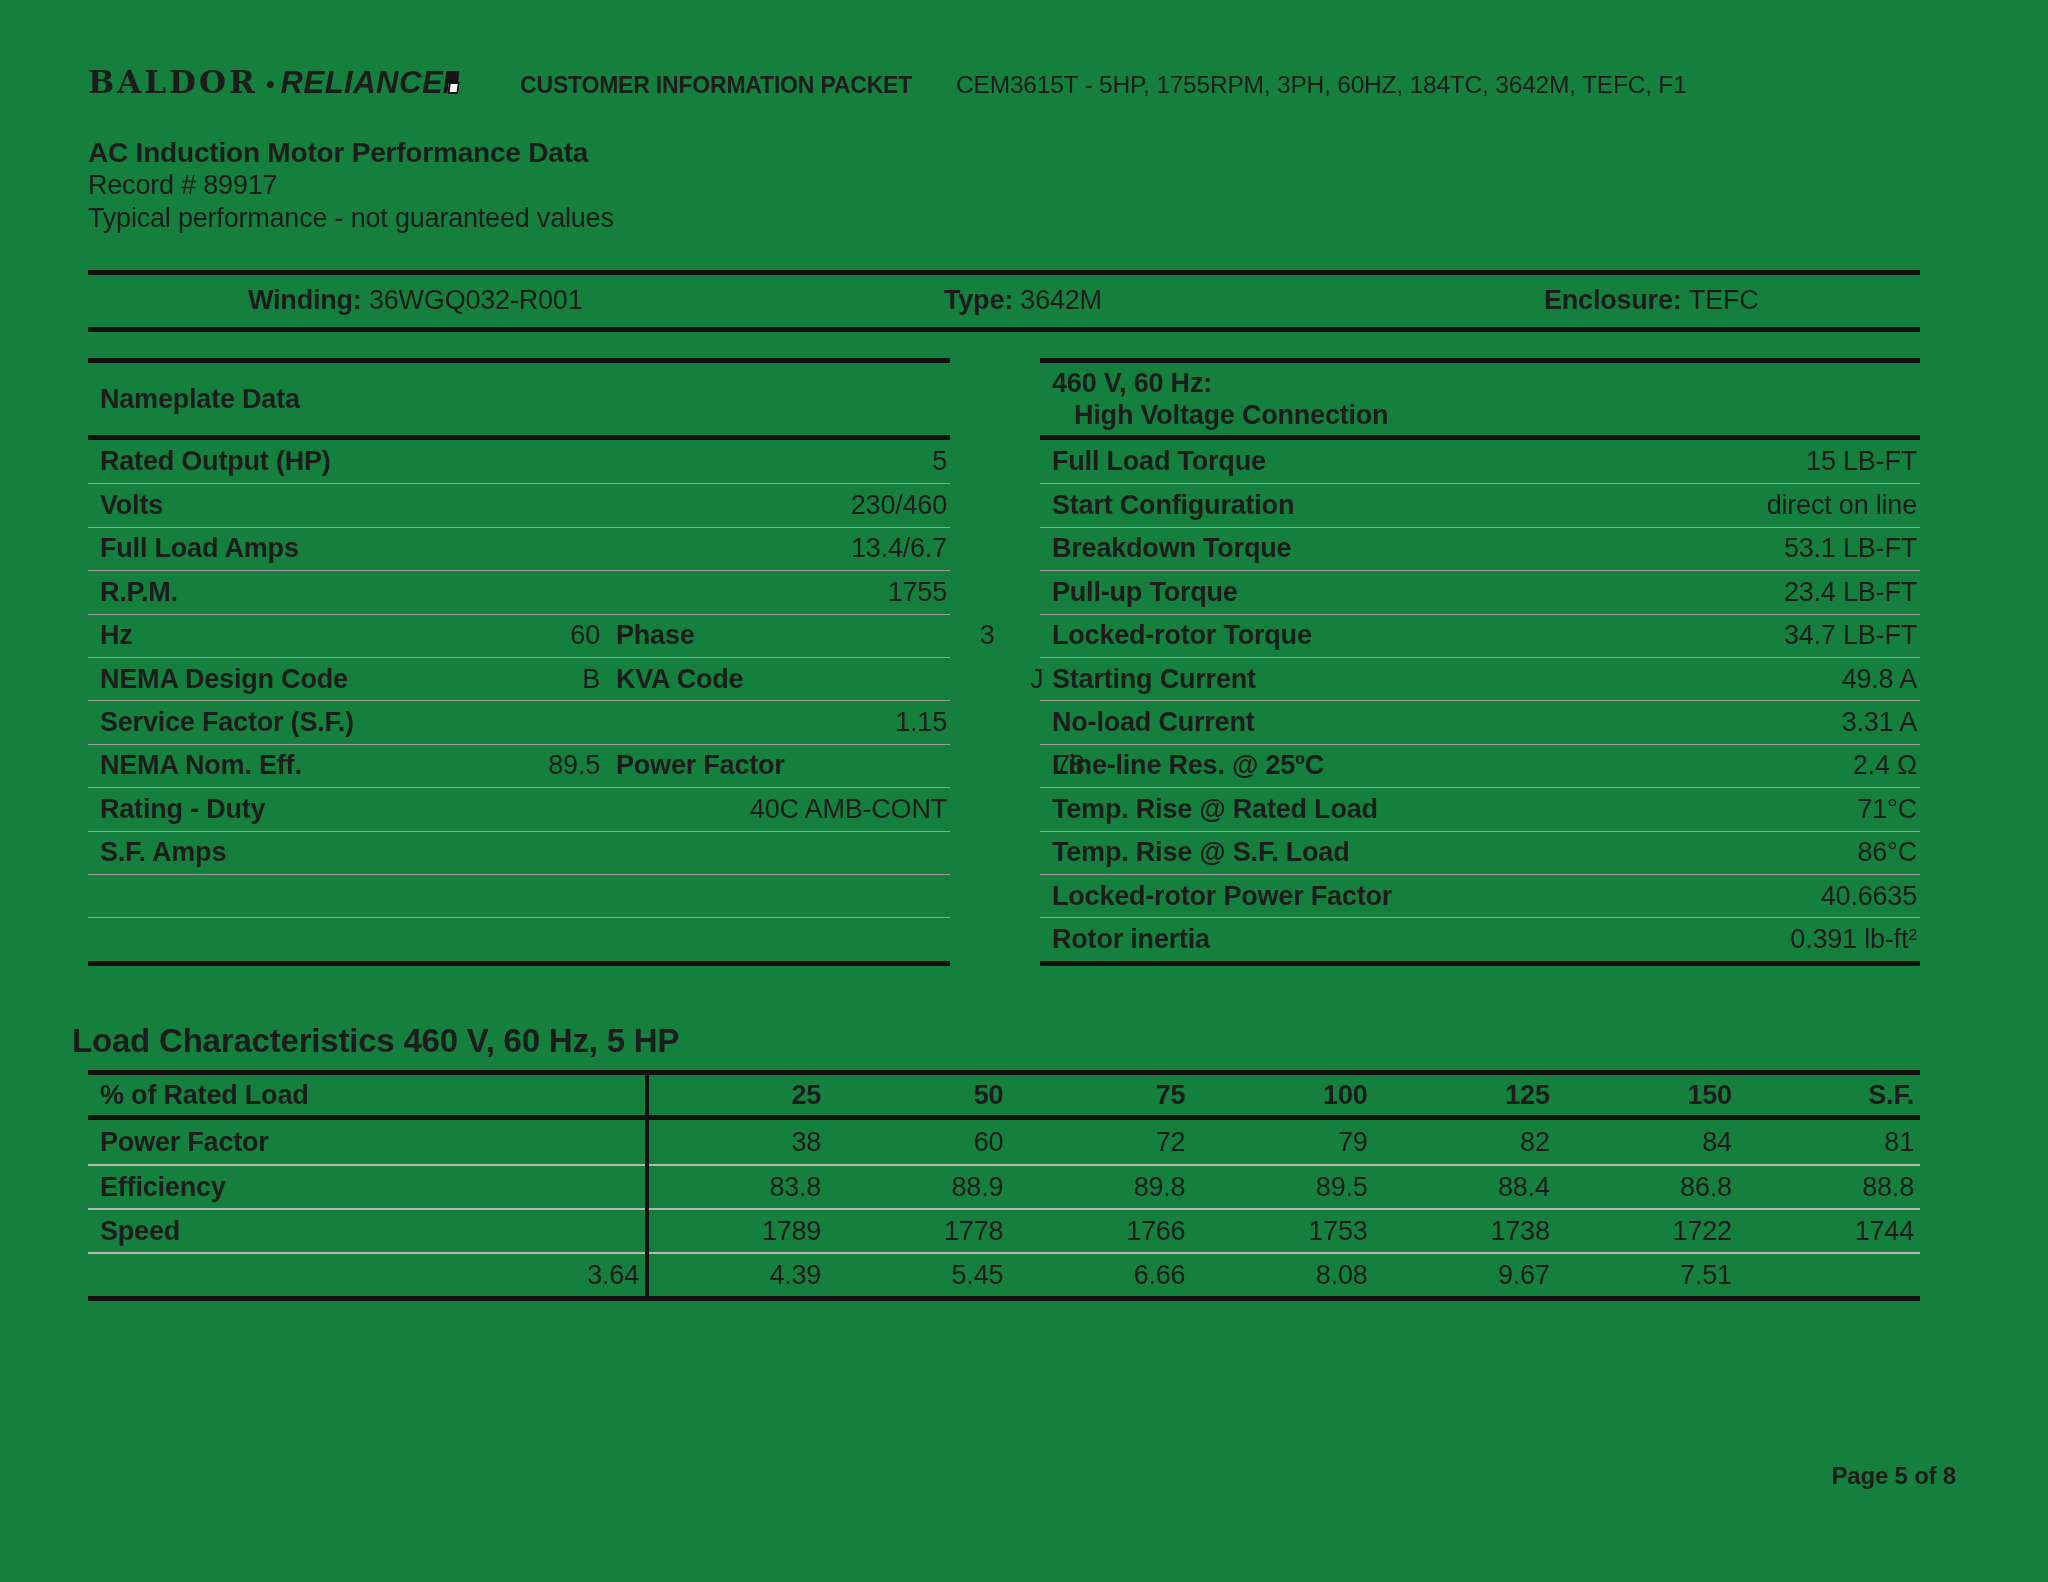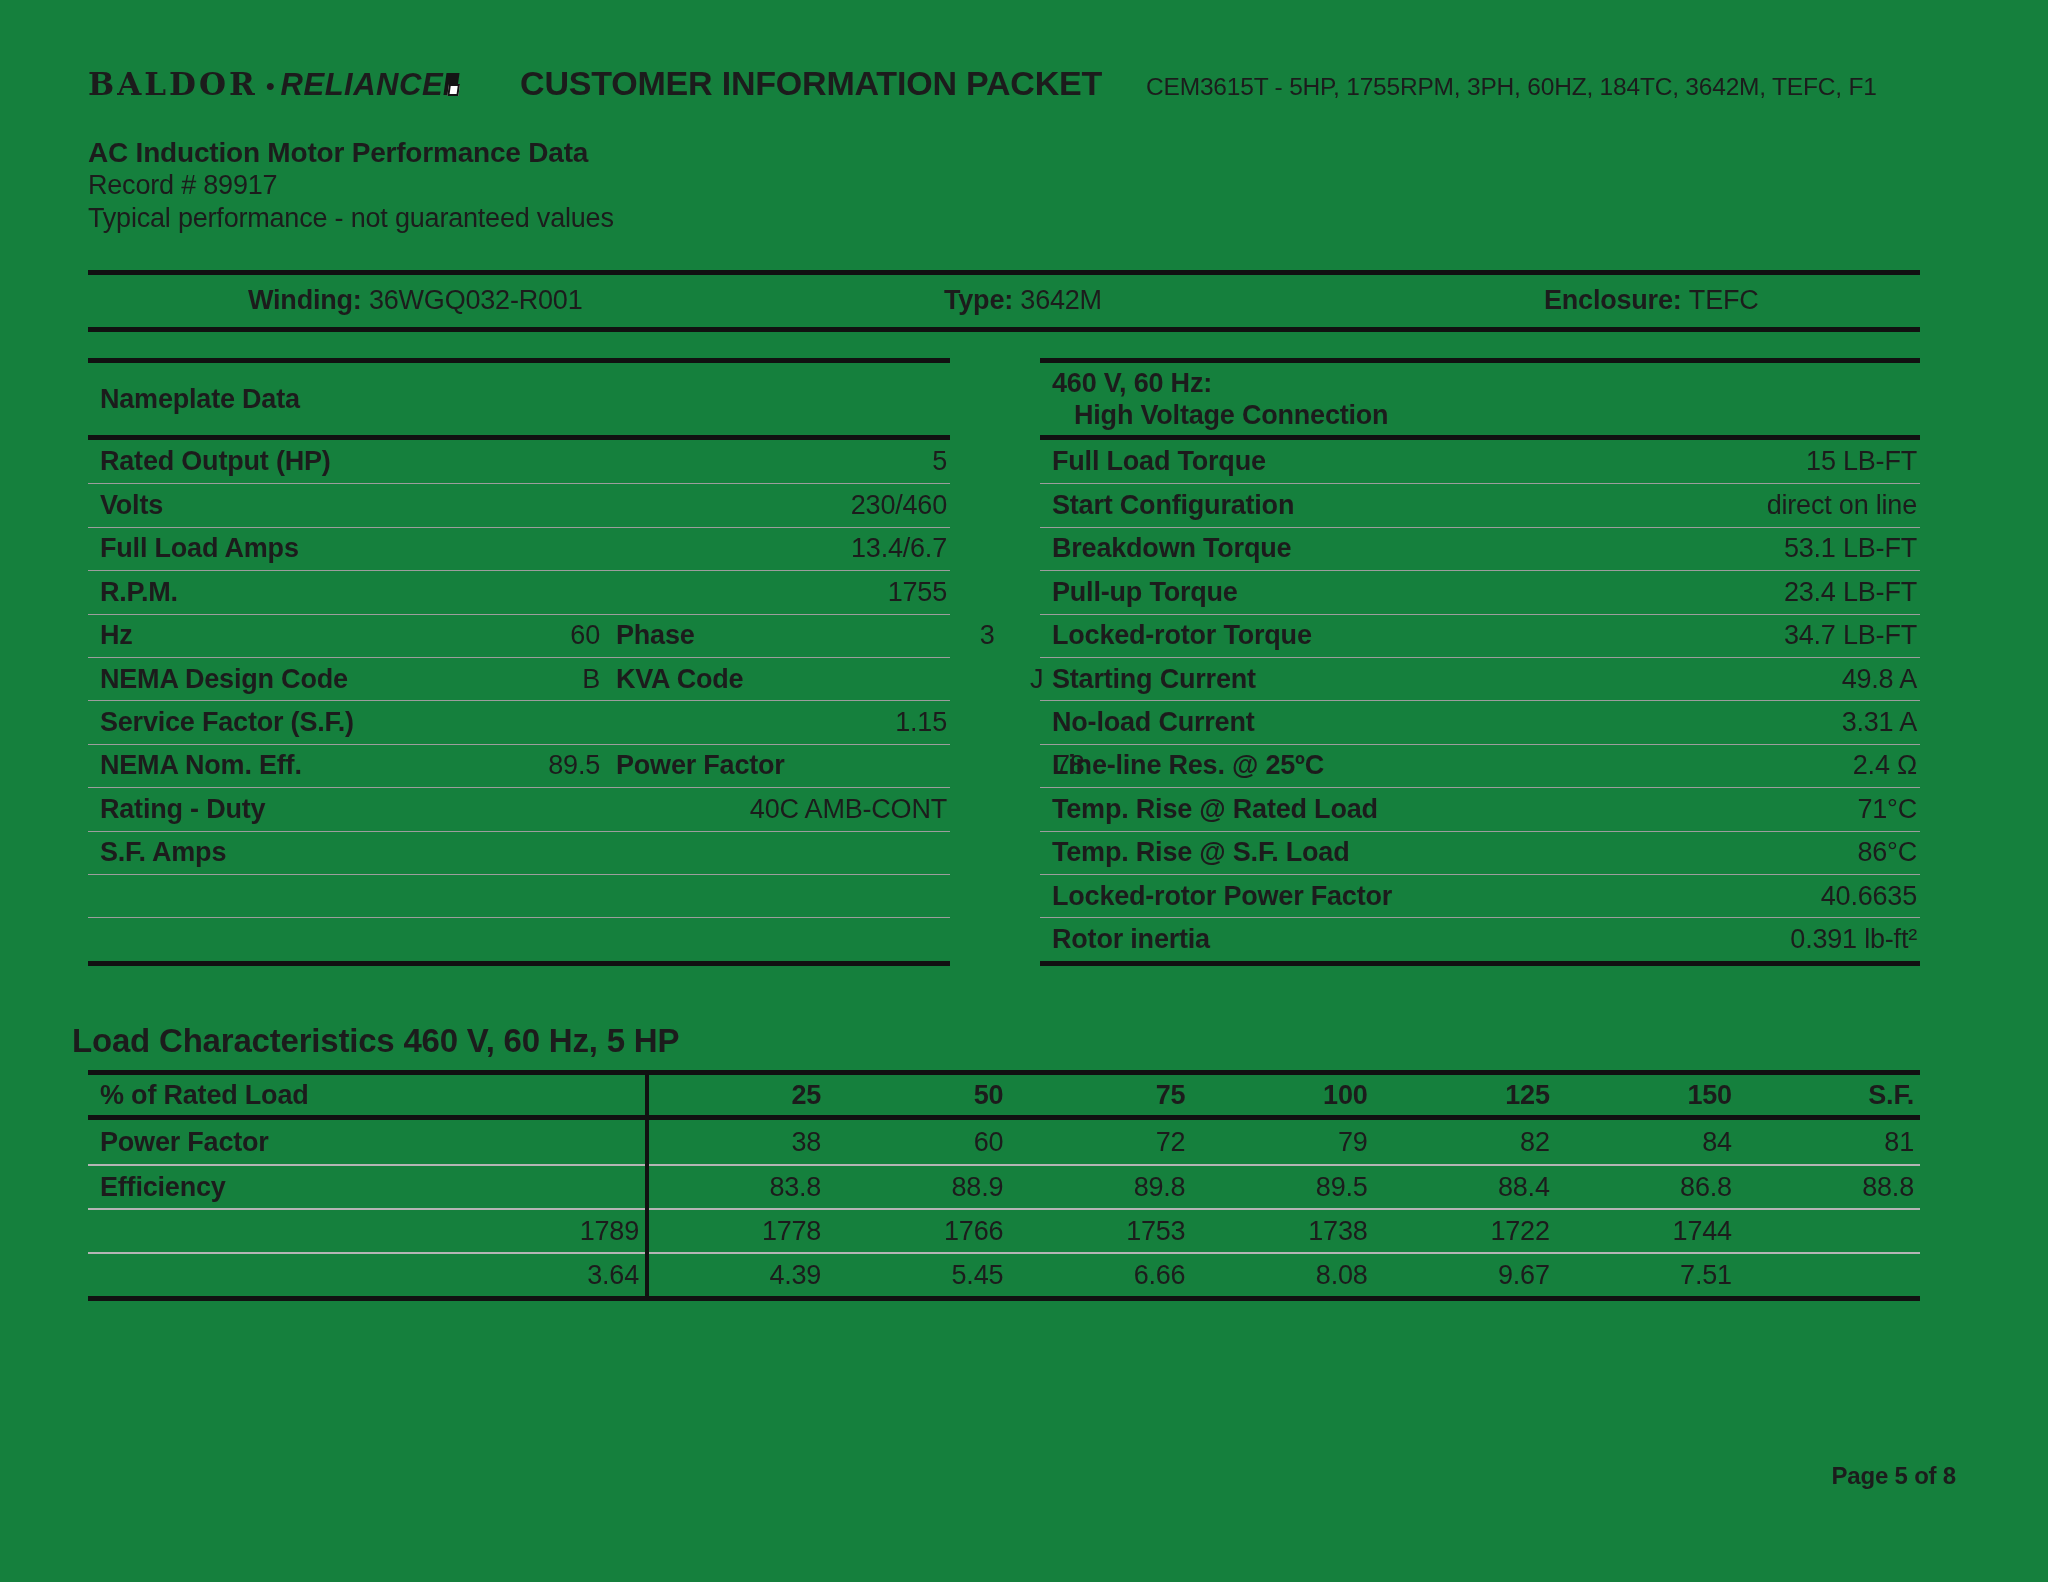--- a/index.html
+++ b/index.html
@@ -12,21 +12,21 @@
   b, .bold { font-weight:700; }
 
   
   .doc-header { position:absolute; top:64px; left:88px; right:60px; display:flex; align-items:baseline; }
   .brand { display:flex; align-items:baseline; white-space:nowrap; }
   .brand .baldor { font-family:"DejaVu Serif", serif; font-weight:700; font-size:31px; letter-spacing:3px; }
   .brand .dot { font-size:26px; margin:0 6px 0 8px; }
   .brand .reliance { font-style:italic; font-weight:700; font-size:31px; letter-spacing:0.5px; }
   .regmark { position:relative; display:inline-block; width:13px; height:22px; background:#141414; margin-left:2px; transform:skewX(-8deg); }
   .regmark::after { content:""; position:absolute; right:-2px; bottom:-1px; width:7px; height:8px; background:#fff; border:2px solid #141414; }
-  .packet-title { font-weight:700; font-size:34px; margin-left:62px; white-space:nowrap;text-align:center; }
+  .packet-title { font-weight:700; font-size:23px; margin-left:62px; white-space:nowrap;text-align:center; }
   .model-line { font-size:24.5px; margin-left:44px; white-space:nowrap; }
 
   
   .title-block { position:absolute; top:136px; left:88px; }
   .title-block .t1 { font-size:28px; font-weight:700; line-height:33px; }
   .title-block .t2, .title-block .t3 { font-size:27px; line-height:33px; }
 
   
   .winding-bar {
     position:absolute; top:270px; left:88px; width:1832px; height:62px;
@@ -371,20 +371,21 @@
           <span class="rc">83.8</span>
           <span class="rc">88.9</span>
           <span class="rc">89.8</span>
           <span class="rc">89.5</span>
           <span class="rc">88.4</span>
           <span class="rc">86.8</span>
           <span class="rc">88.8</span>
         </div>
 
         <div class="lt-row">
+          <span class="rl">Speed</span>
           <span class="rc">1789</span>
           <span class="rc">1778</span>
           <span class="rc">1766</span>
           <span class="rc">1753</span>
           <span class="rc">1738</span>
           <span class="rc">1722</span>
           <span class="rc">1744</span>
         </div>
 
         <div class="lt-row">

